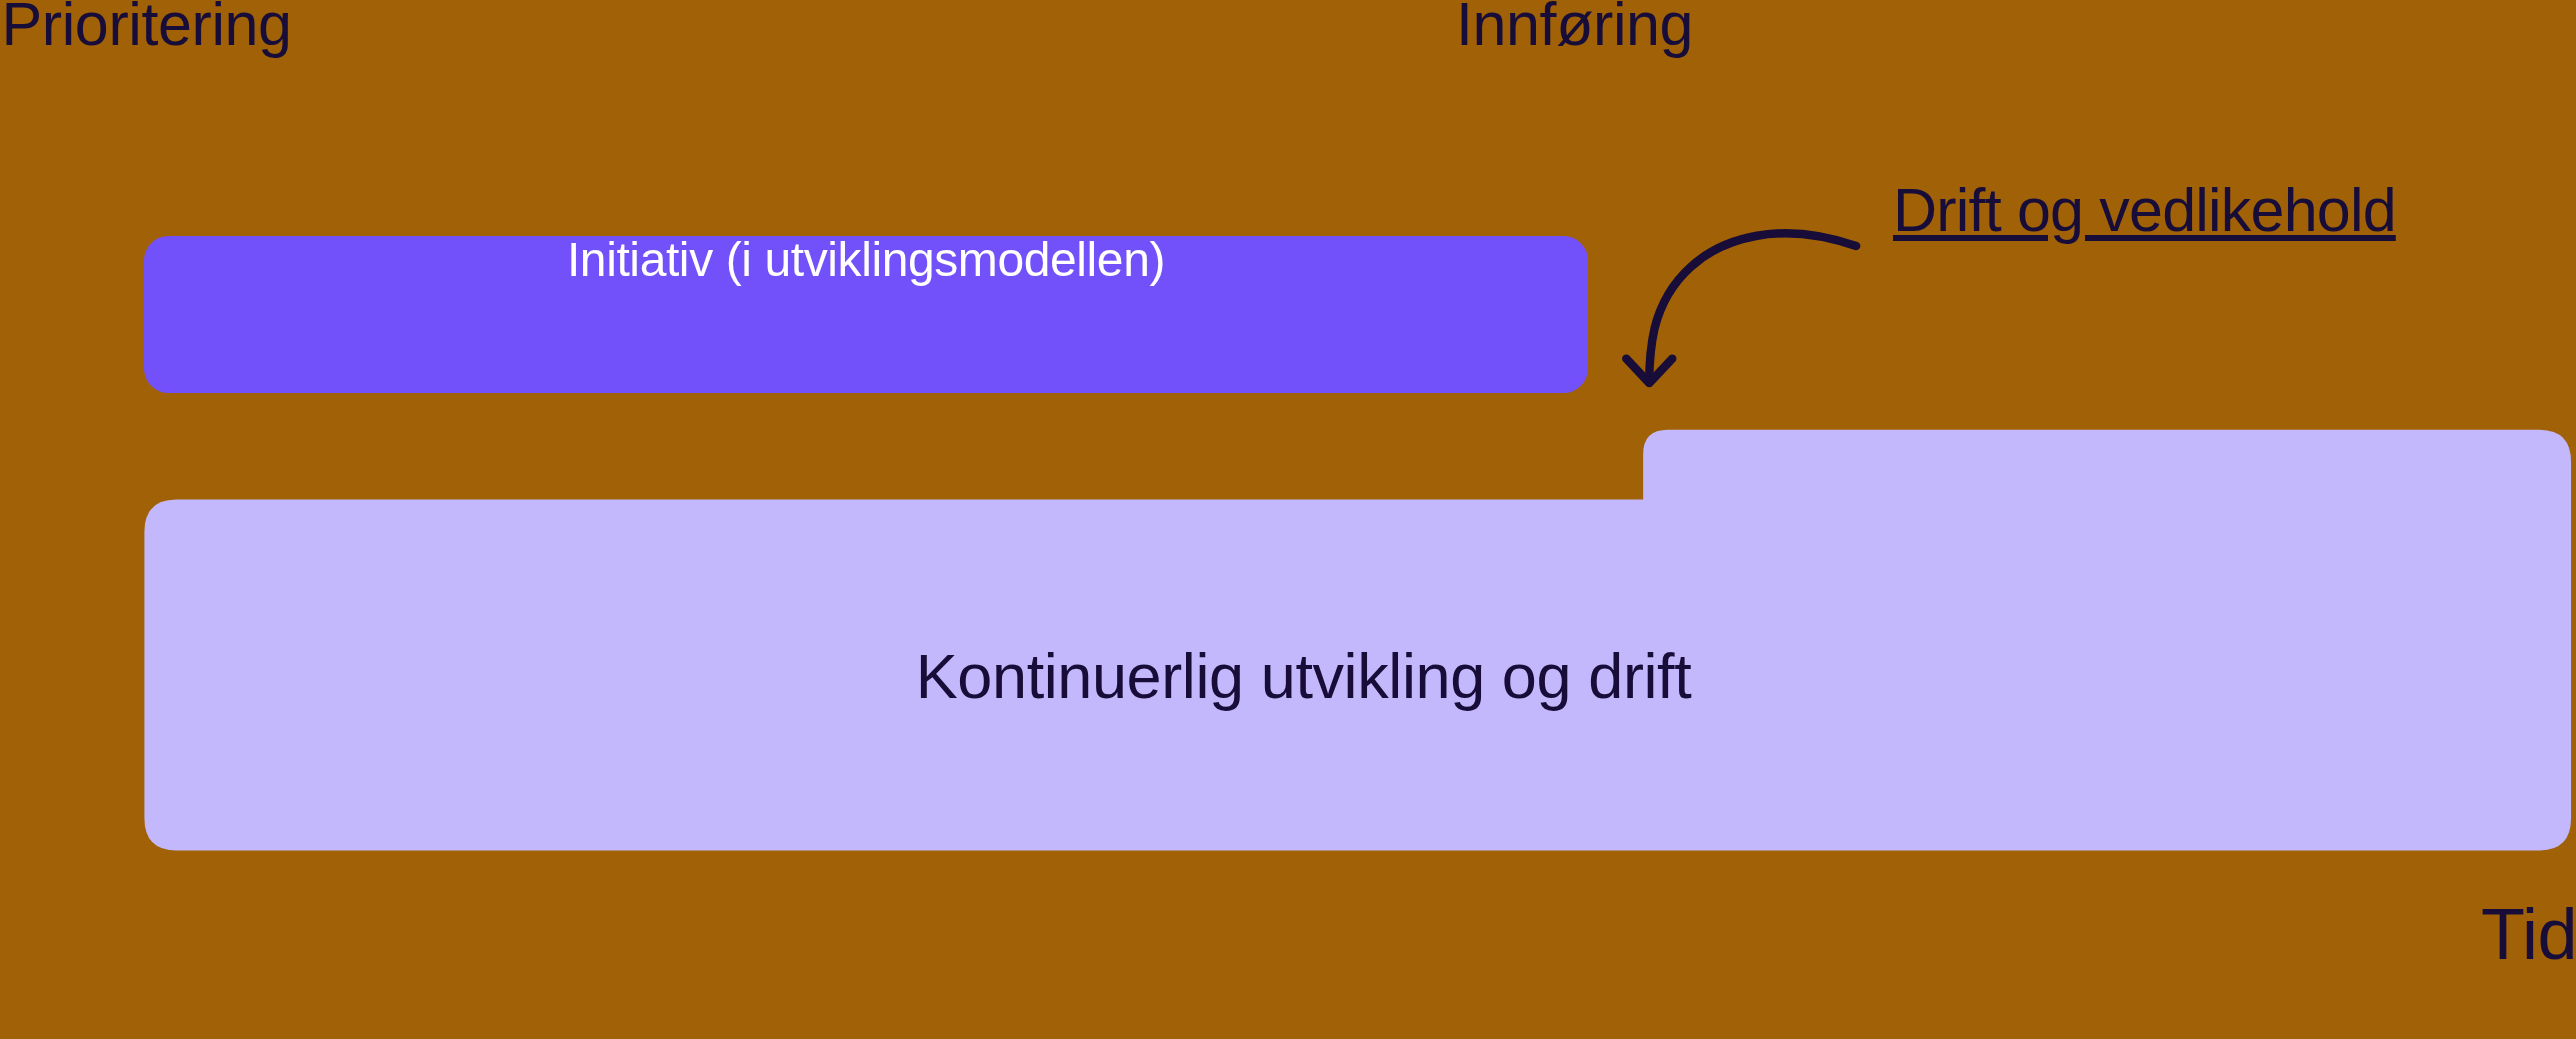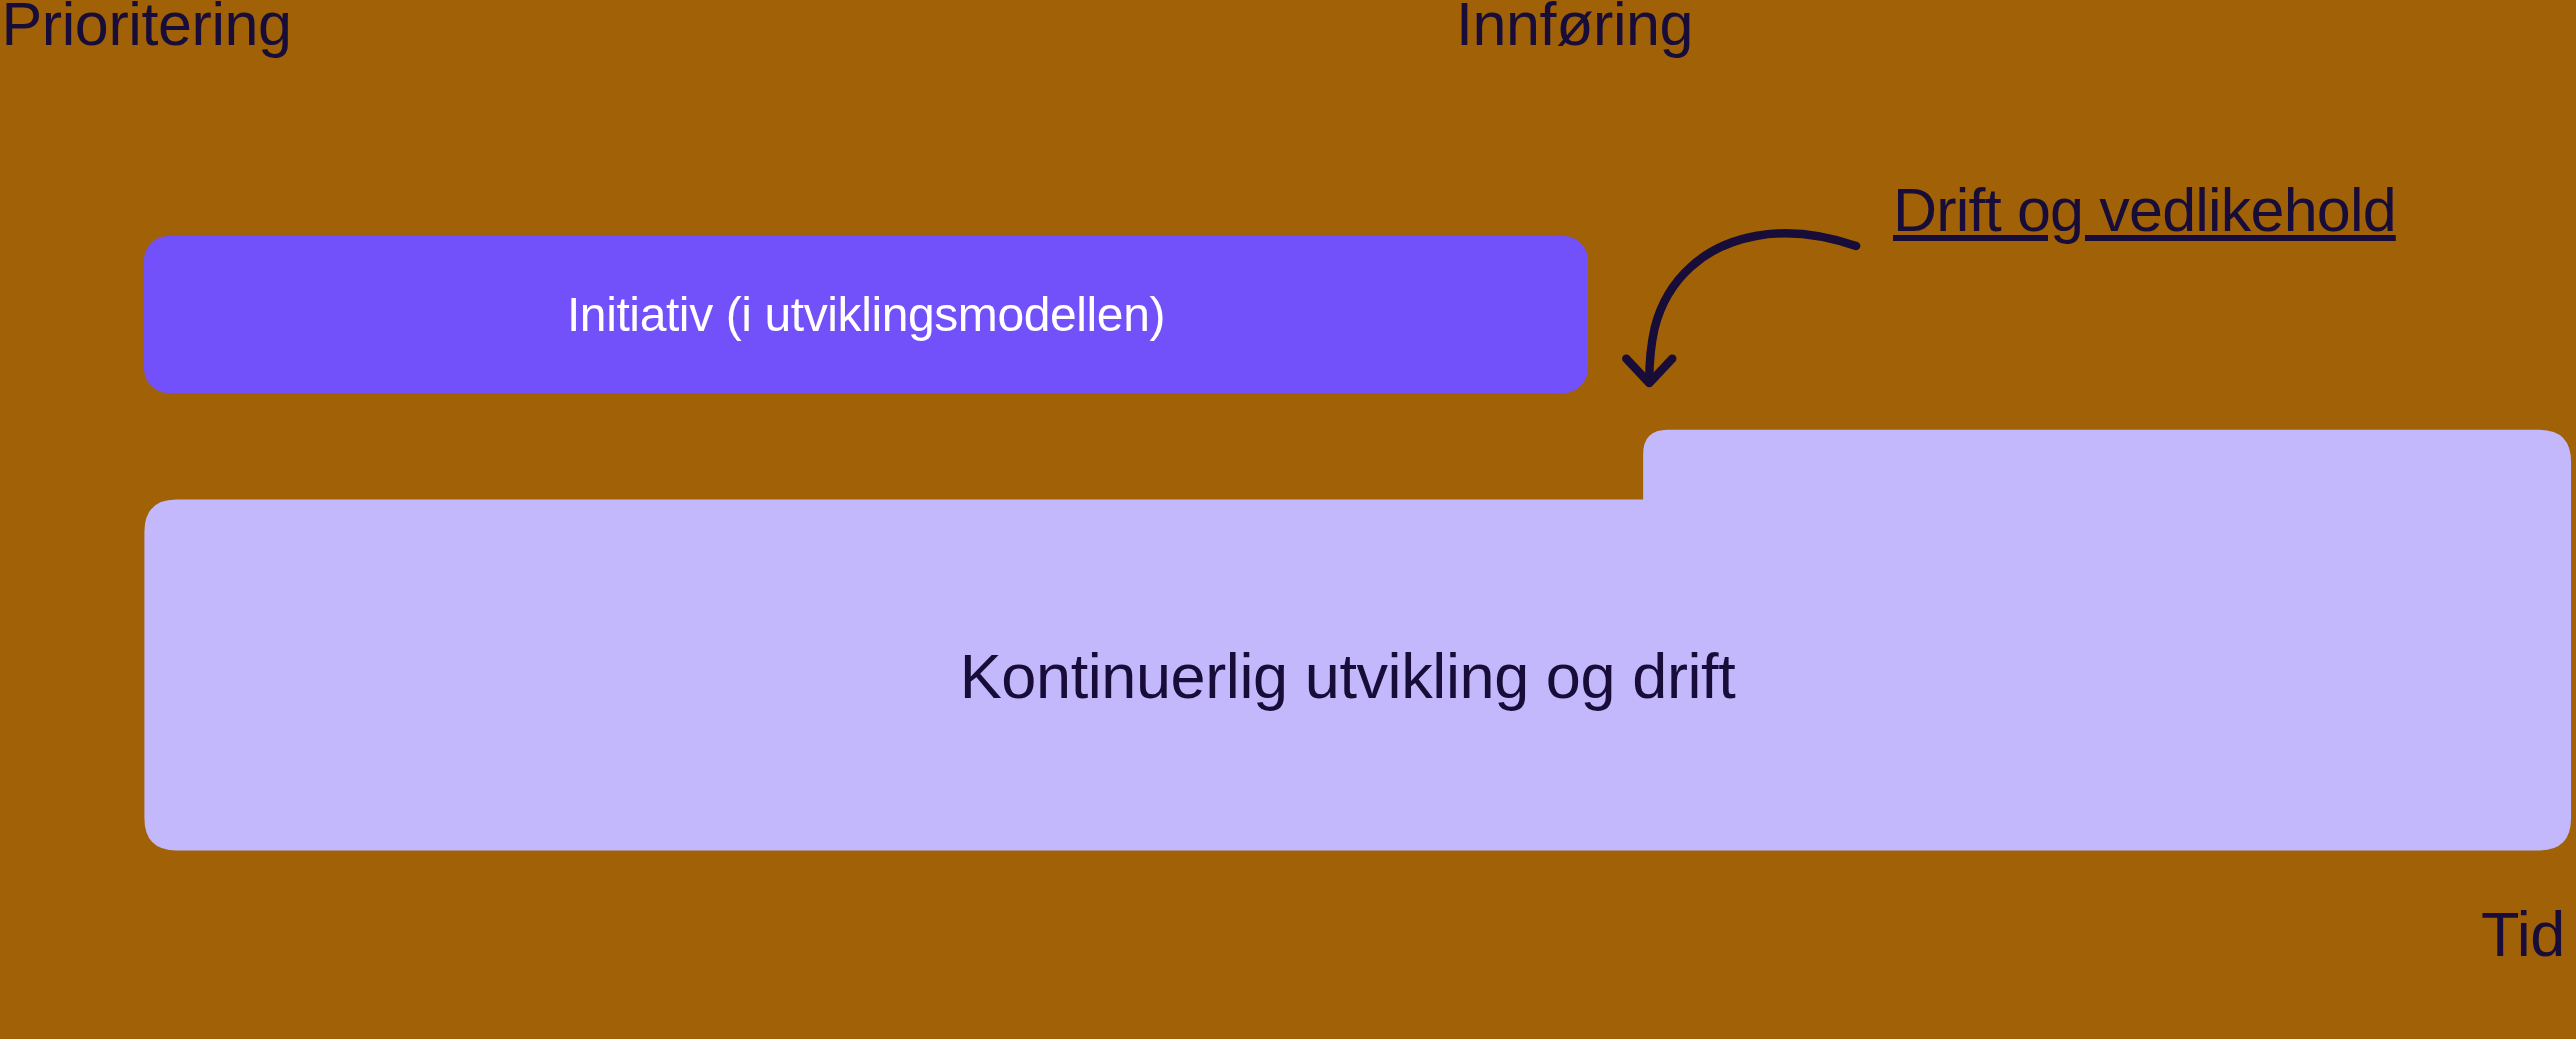--- a/index.html
+++ b/index.html
@@ -30,21 +30,20 @@
 
   .initiative-box {
     position: absolute;
     left: 144px;
     top: 236px;
     width: 1444px;
     height: 157px;
     background: #7351FA;
     border-radius: 24.5px;
     display: flex;
-    align-items: center;
     justify-content: center;
   }
   .initiative-box .label {
     color: #FFFFFF;
     font-size: 48px;
     line-height: 48px;
     font-weight: 400;
     white-space: nowrap;
   }
 
@@ -61,41 +60,40 @@
     position: absolute;
     left: 146px;
     top: 645px;
     width: 2315px;
     text-align: center;
     font-size: 63px;
     line-height: 63px;
     font-weight: 400;
     color: #170D38;
     white-space: nowrap;
-    margin-left: 44px;
   }
 
   .annotation {
     position: absolute;
     left: 1893px;
     top: 172px;
     font-size: 61px;
     line-height: 77px;
     font-weight: 400;
     color: #170D38;
     letter-spacing: -0.8px;
     white-space: nowrap;
     text-decoration: underline;
   }
 
   .time-label {
     position: absolute;
     left: 2481px;
     top: 903px;
-    font-size: 63px;
+    font-size: 72px;
     line-height: 63px;
     font-weight: 400;
     color: #170D38;
     white-space: nowrap;
     text-align: center;
   }
 </style>
 </head>
 <body>
 

